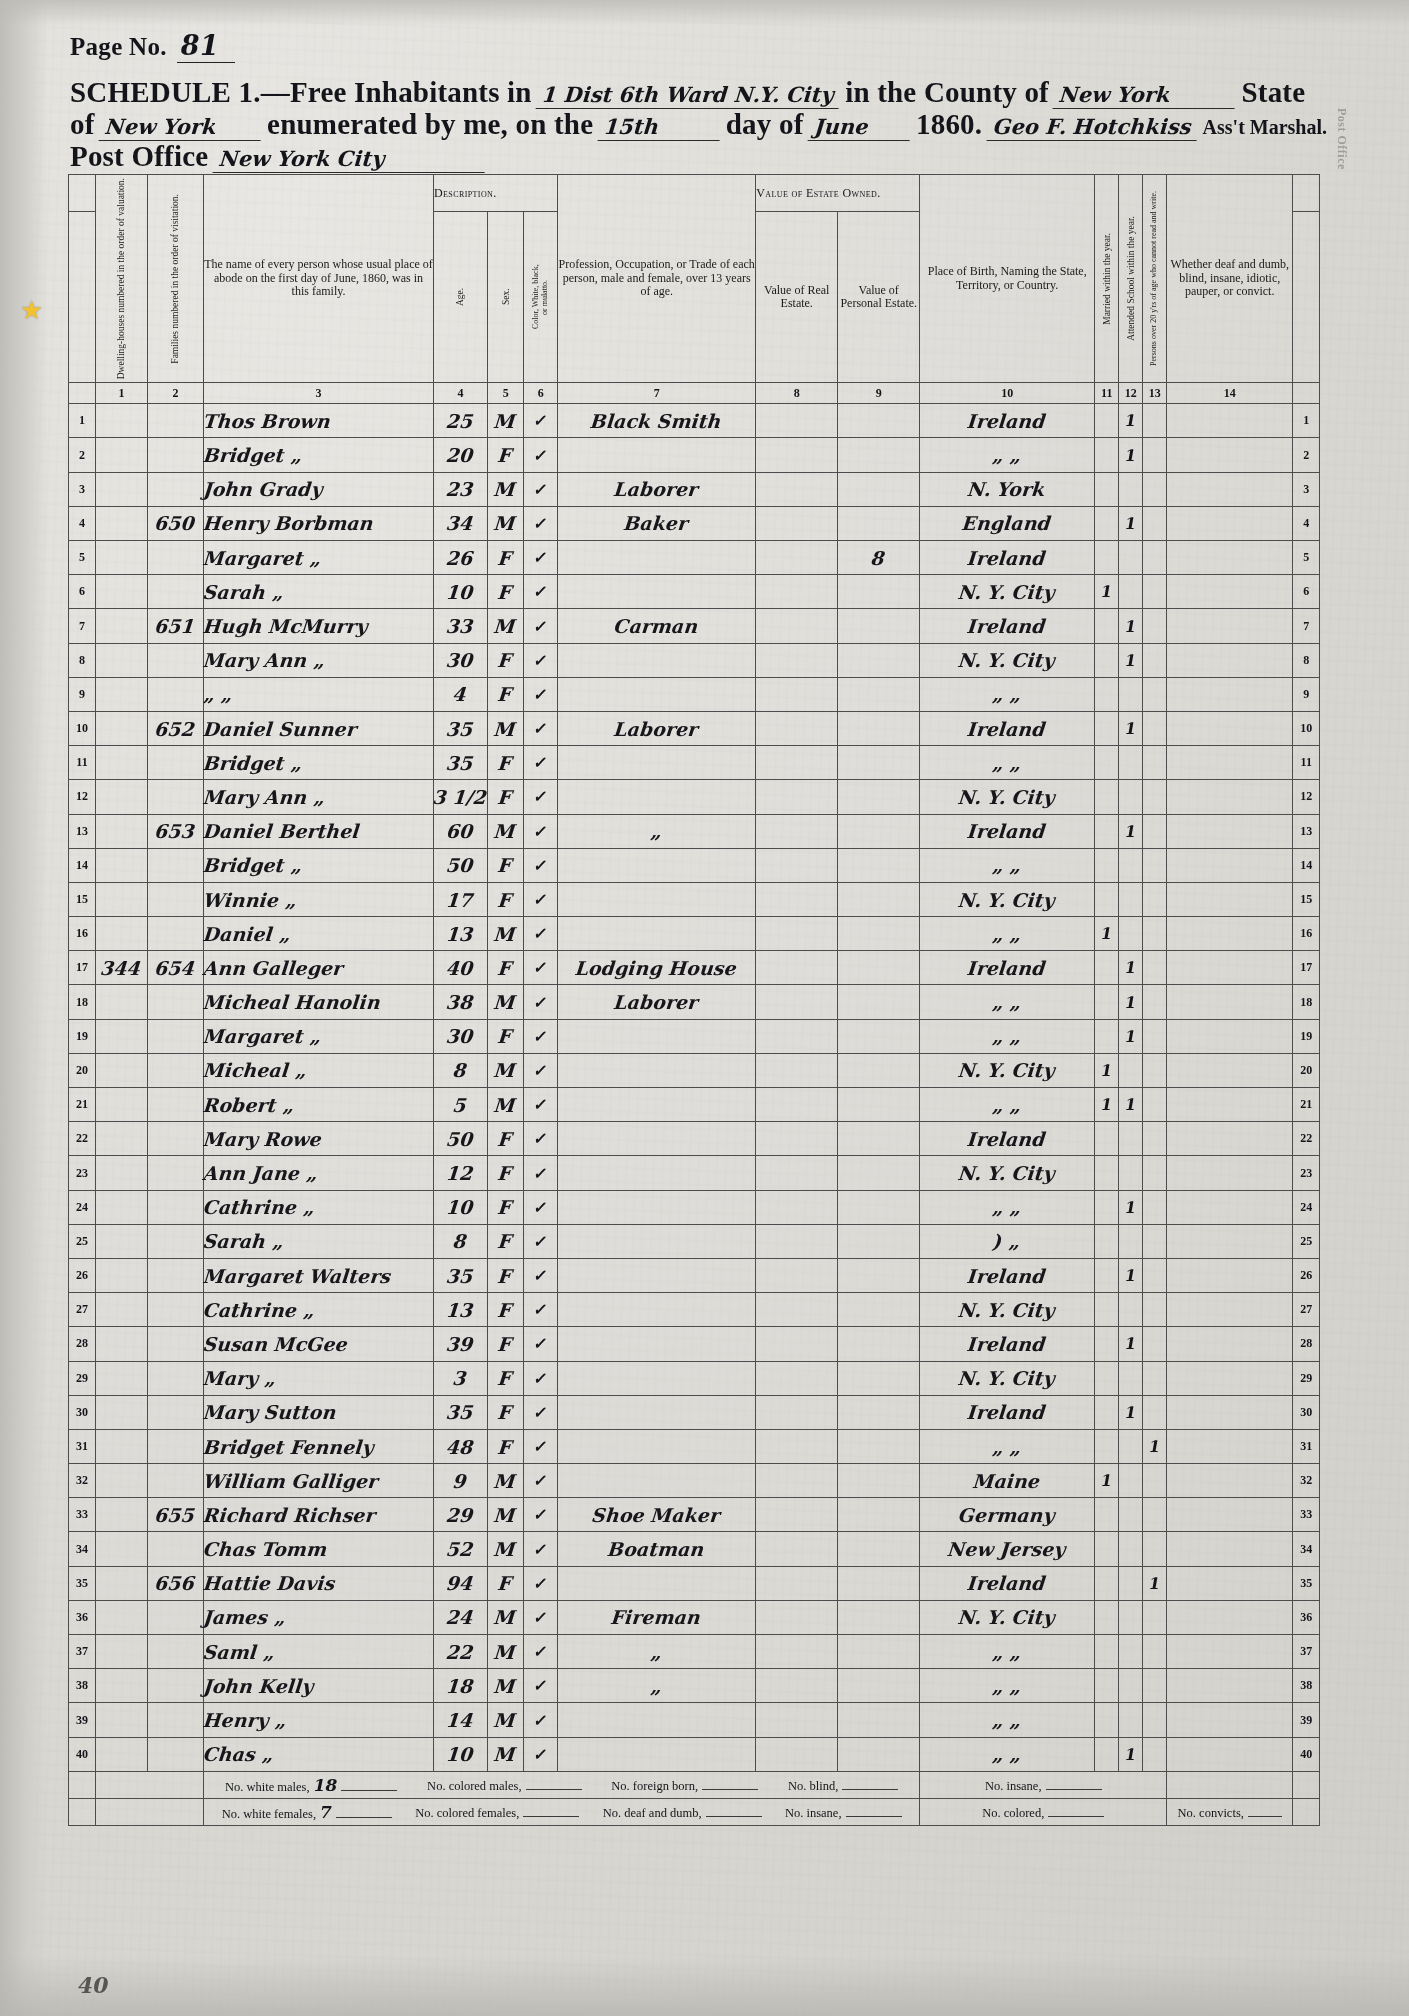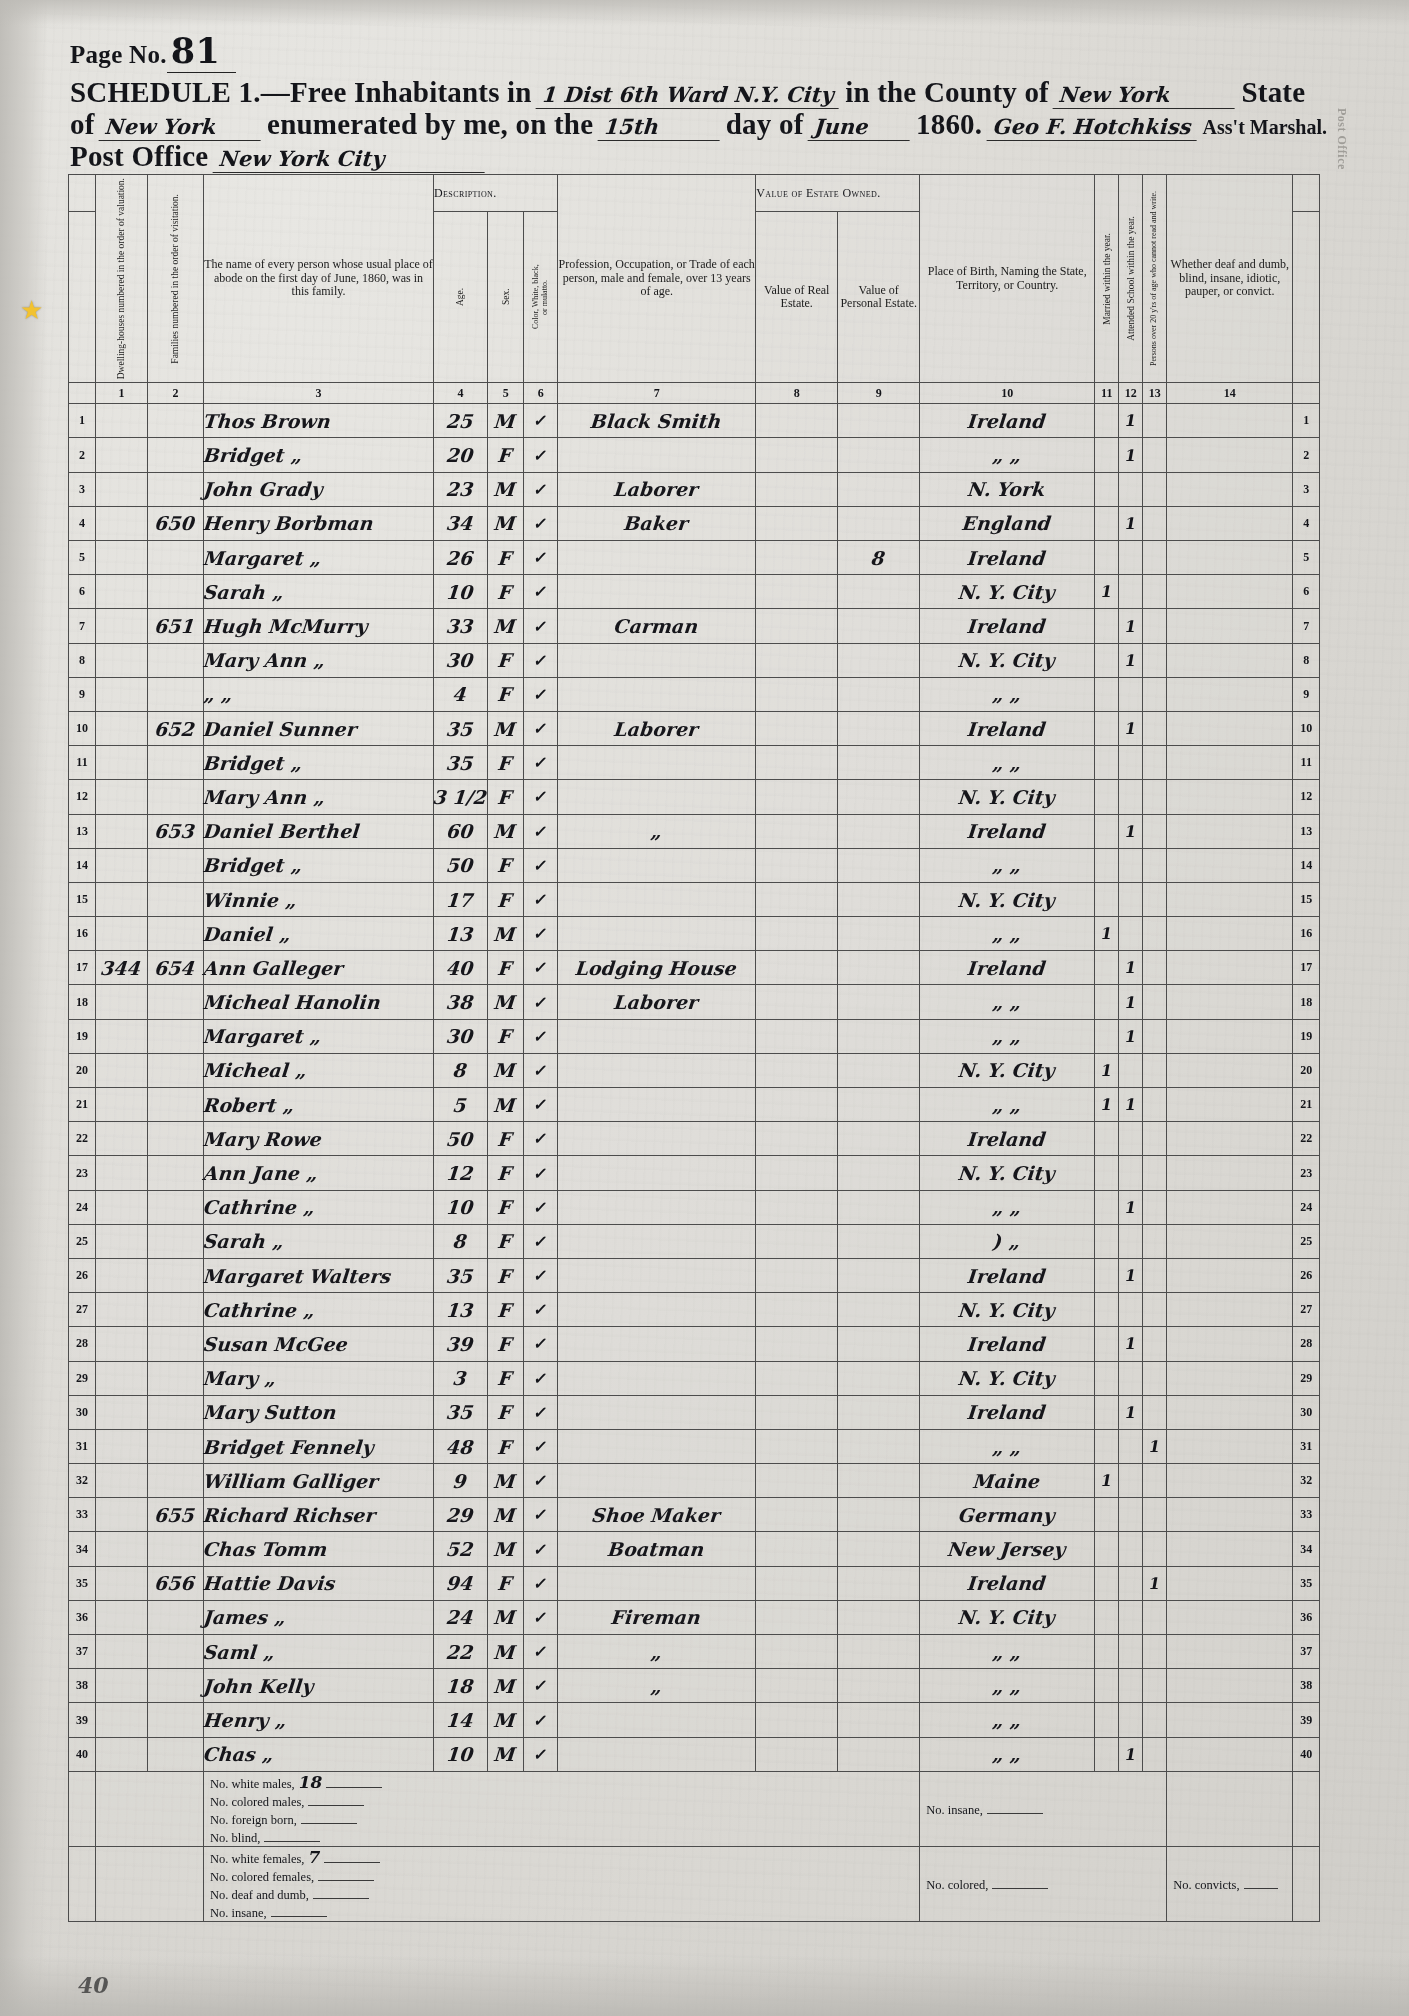--- a/index.html
+++ b/index.html
@@ -40,22 +40,22 @@
   }
   .ink{color:#14151a;}
   
   .hdr{position:absolute;left:0;top:0;width:1409px;}
   .pageno{
     position:absolute;left:70px;top:30px;
     font-size:25px;font-weight:bold;letter-spacing:.3px;
   }
   .pageno .num{
     font-family:"DejaVu Serif", serif;
-    font-weight:bold;font-size:35px;
-    border-bottom:1.5px solid #222;padding:0 16px 1px 4px;
+    font-style:italic;font-weight:bold;font-size:27px;
+    margin-left:10px;border-bottom:1.5px solid #222;padding:0 16px 1px 4px;
   }
   .line1,.line2,.line3{position:absolute;left:70px;font-size:21px;white-space:nowrap;}
   .line1{top:76px;}
   .line2{top:108px;}
   .line3{top:140px;}
   .sch{font-weight:bold;font-size:29px;letter-spacing:.2px;}
   .hand{
     font-family:"DejaVu Serif", serif;
     font-style:italic;font-weight:bold;
     border-bottom:1.3px solid #2a2a2a;
@@ -115,22 +115,22 @@
   }
   .c-name{padding-left:8px;text-align:left;}
   .c-ctr{text-align:center;}
   .c-dw,.c-fam{text-align:center;}
   .tick{
     font-family:"DejaVu Serif", serif;font-size:16px;font-weight:bold;
     transform:skewX(-10deg);display:inline-block;
   }
   .footrow td{height:26px;font-size:12.5px;}
   .foot-inner{
-    display:flex;justify-content:space-around;
-    height:100%;padding:0 6px;font-size:12.5px;white-space:nowrap;flex-direction:column;
+    display:flex;align-items:center;justify-content:space-around;
+    height:100%;padding:0 6px;font-size:12.5px;white-space:nowrap;
   }
   .foot-item{display:inline-flex;align-items:baseline;gap:4px;}
   .foot-item .blank{
     display:inline-block;width:56px;border-bottom:1px solid #3a3a3a;height:13px;
   }
   .foot-item .hw{
     font-family:"DejaVu Serif",serif;font-style:italic;font-weight:bold;font-size:17px;
   }
   .star{
     position:absolute;left:20px;top:295px;

